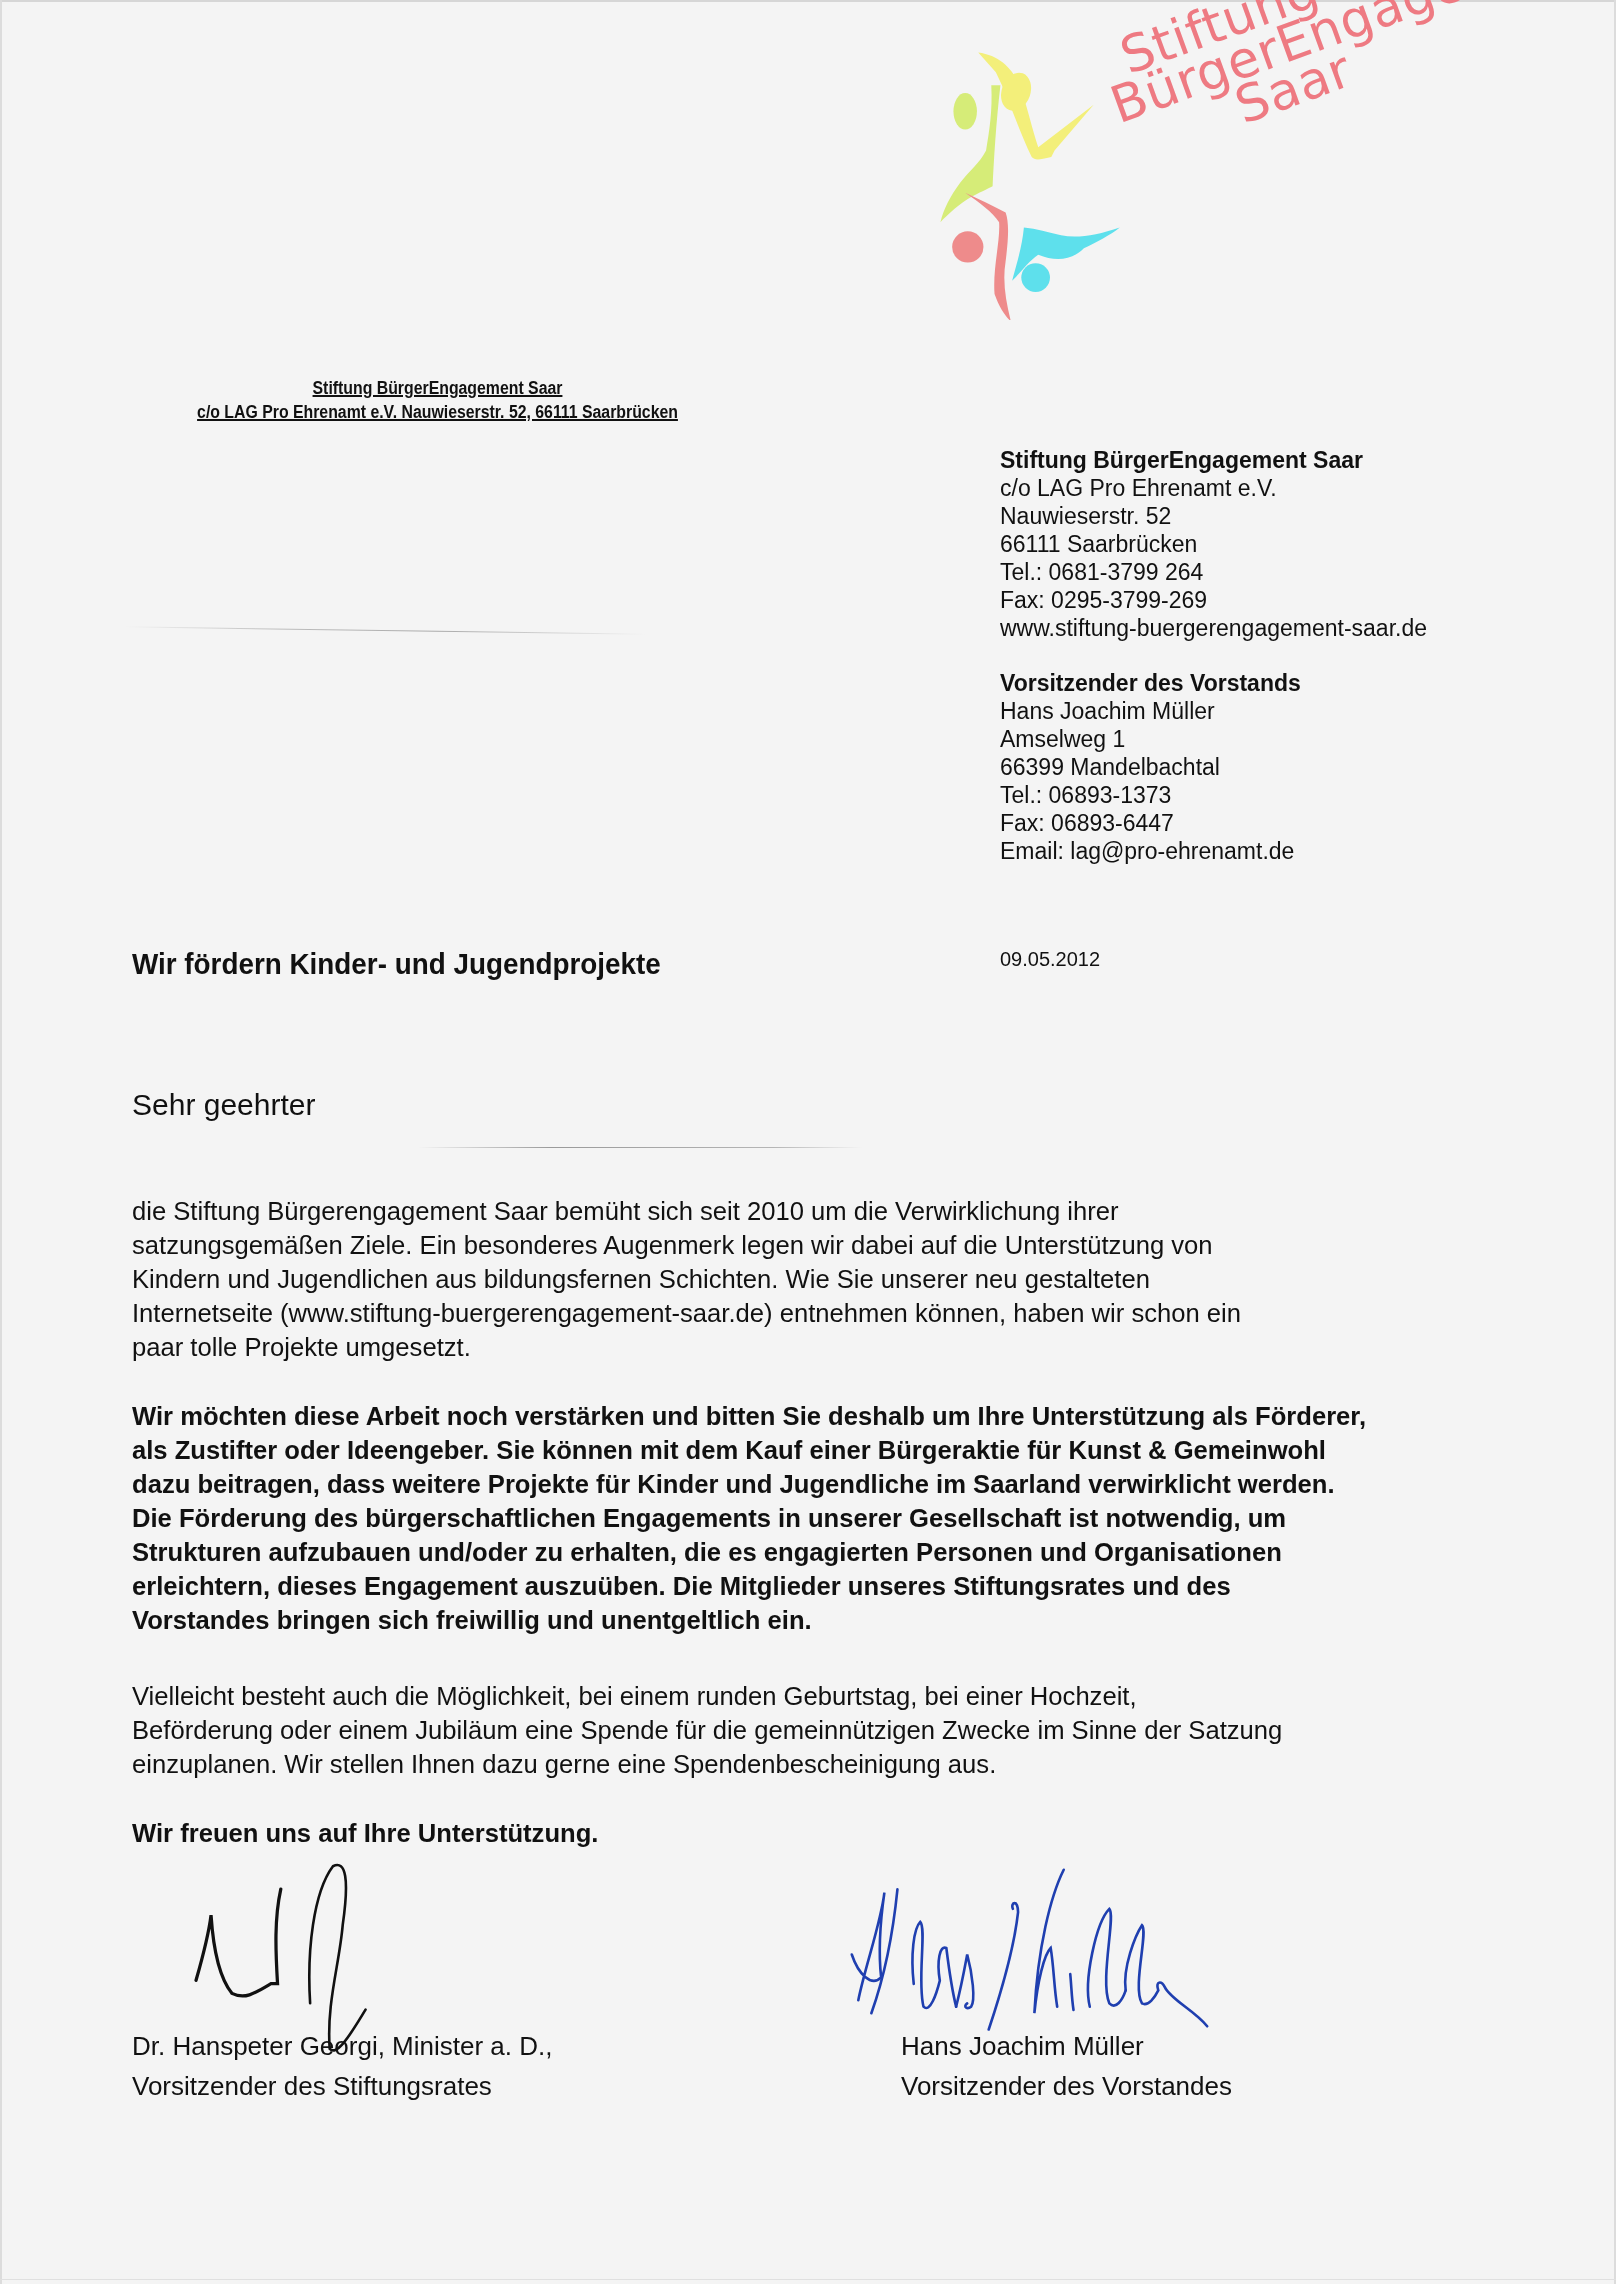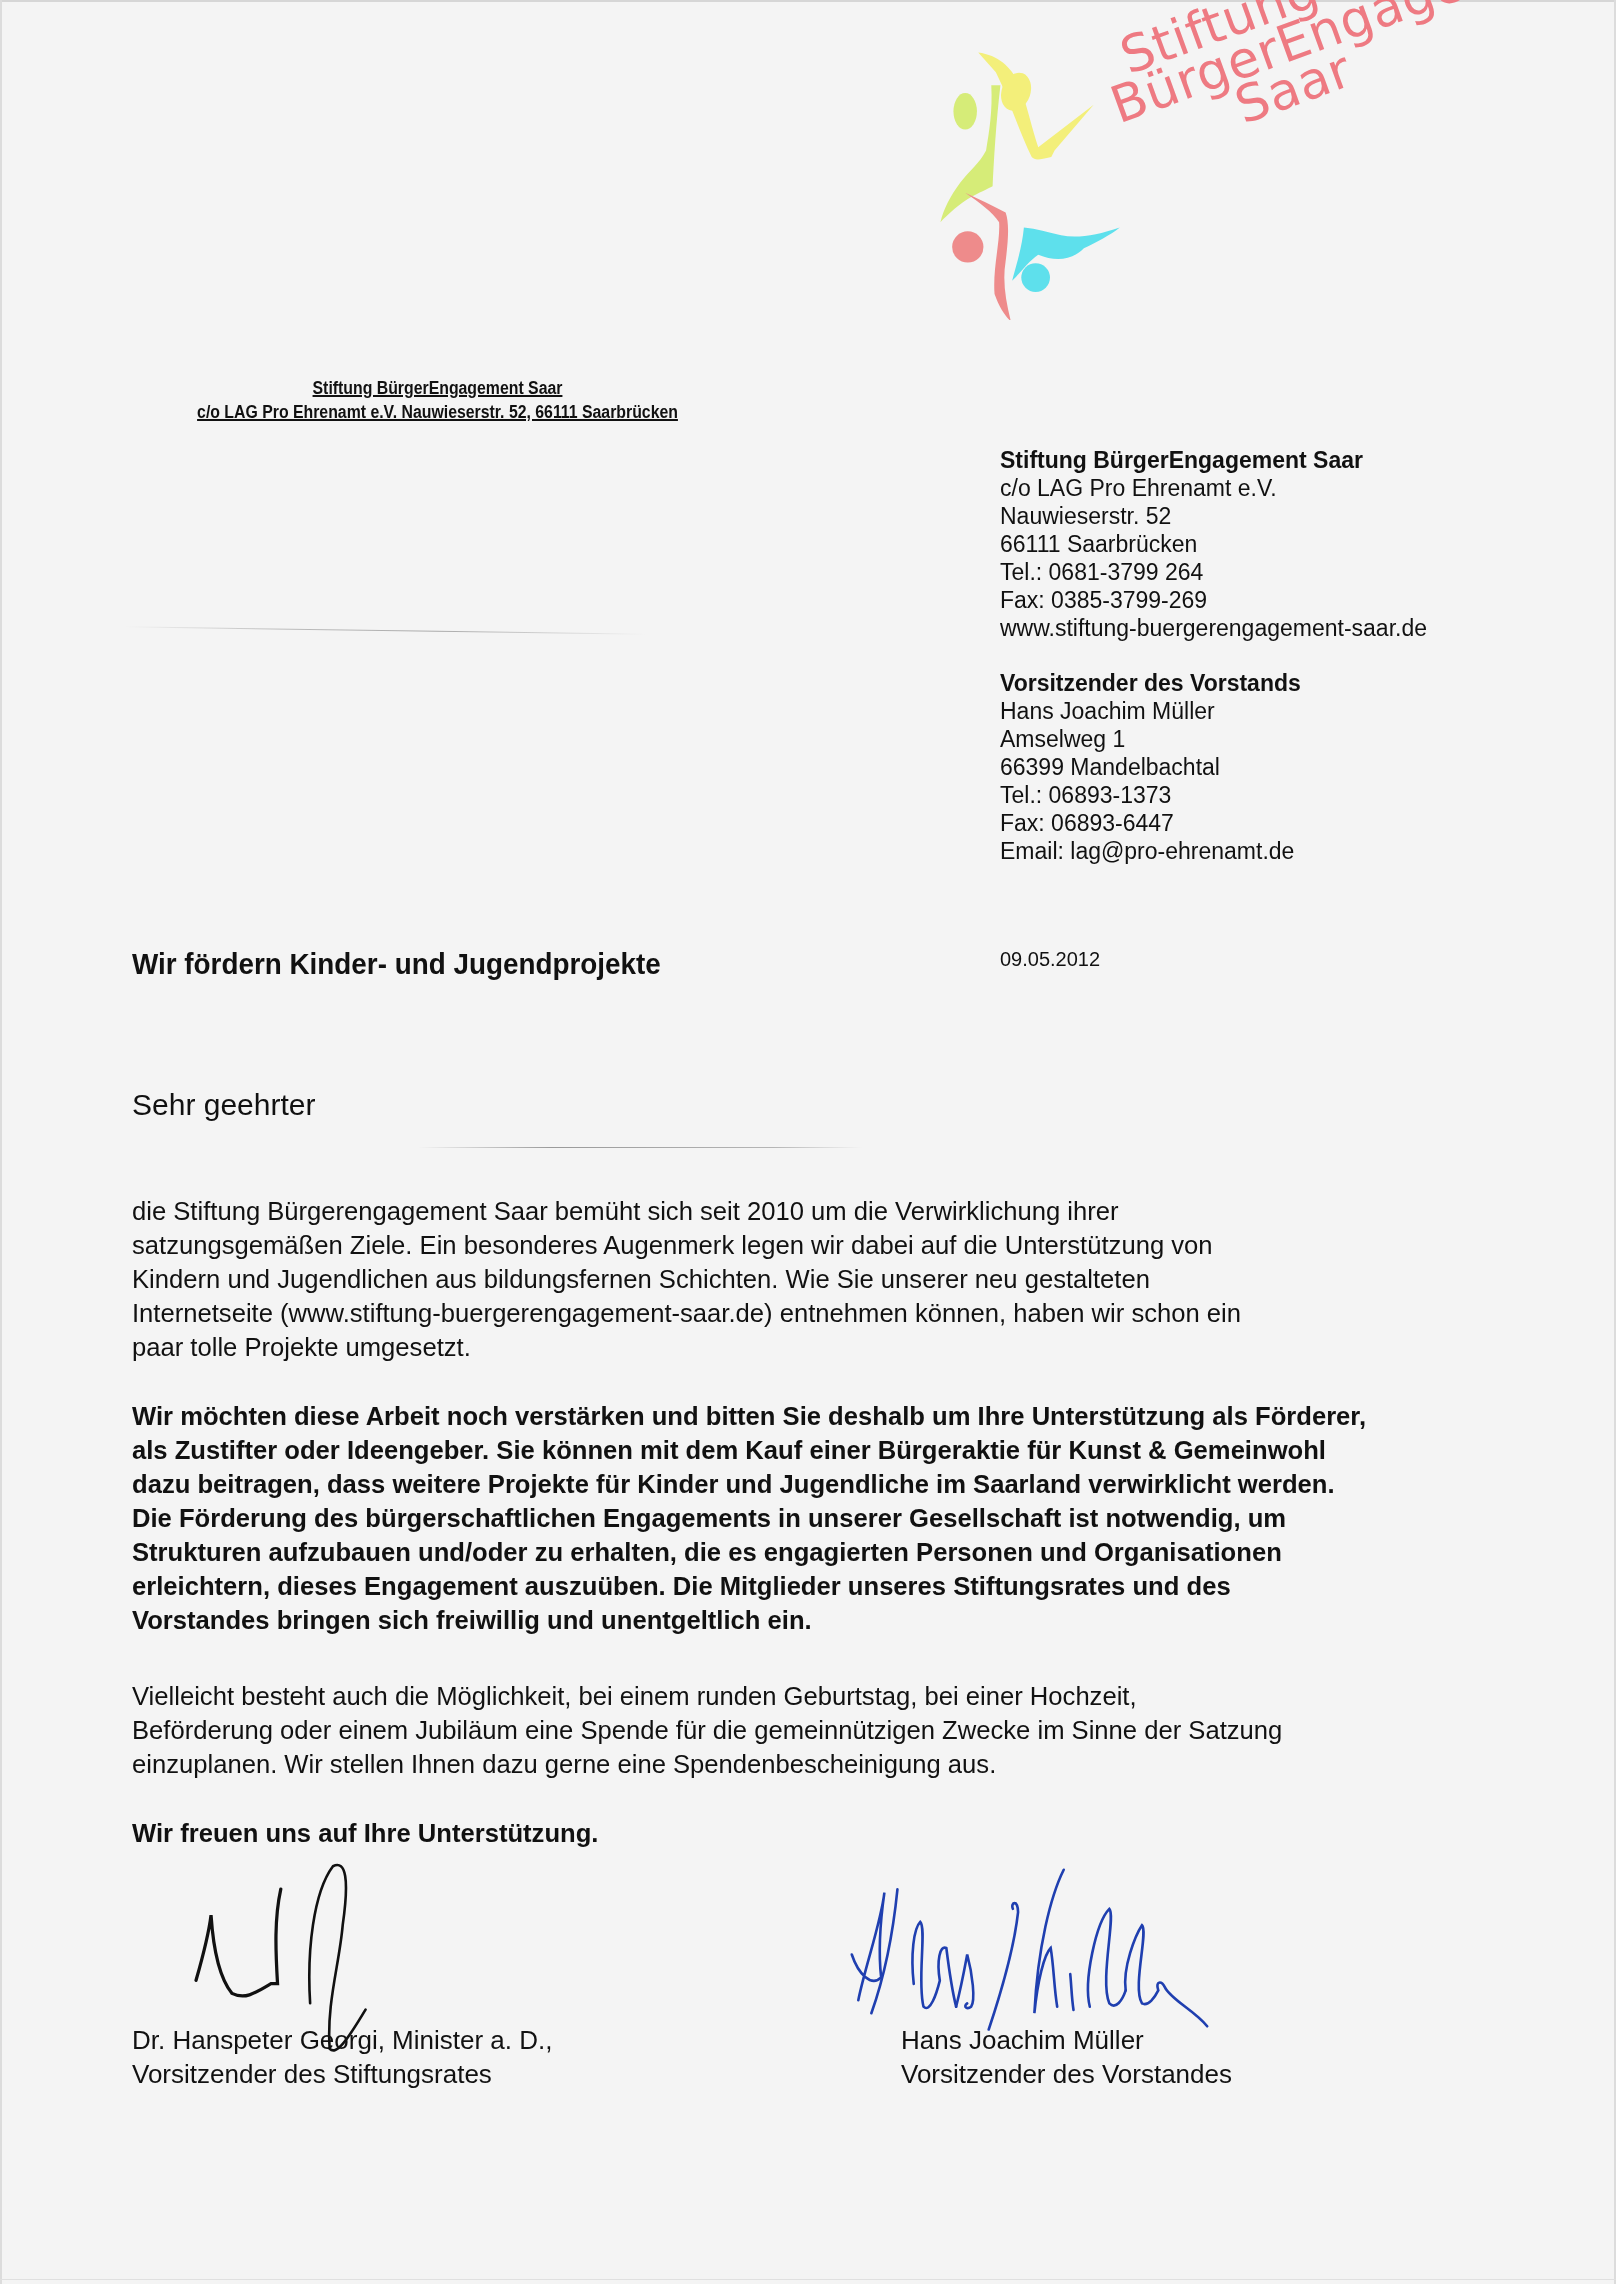--- a/index.html
+++ b/index.html
@@ -55,21 +55,21 @@
   .body-text .ln { display: block; white-space: nowrap; transform: scaleX(0.985); transform-origin: left; }
   .p1 { top: 1158px; }
   .p2 { top: 1363px; font-weight: bold; }
   .p3 { top: 1643px; }
   .p4 { top: 1780px; font-weight: bold; }
 
   .sig-left { position: absolute; left: 183px; top: 1853px; width: 339px; height: 209px; }
   .sig-right { position: absolute; left: 842px; top: 1850px; width: 613px; height: 196px; }
 
   .signer { position: absolute; font-size: 26px; line-height: 34px; white-space: nowrap; }
-  .signer .ln { display: block; }
+  .signer .ln { display: block; margin-top: 6px; }
   .signer-left { left: 132px; top: 2023px; }
   .signer-right { left: 901px; top: 2023px; }
 </style>
 </head>
 <body>
 
 <div class="page-edge-top"></div>
 <div class="page-edge-left"></div>
 <div class="page-edge-right"></div>
 <div class="page-edge-bottom"></div>
@@ -101,21 +101,21 @@
 
 <div class="scan-streak"></div>
 <div class="scan-streak2"></div>
 
 <div class="addr-block">
   <span class="line bold">Stiftung BürgerEngagement Saar</span>
   <span class="line">c/o LAG Pro Ehrenamt e.V.</span>
   <span class="line">Nauwieserstr. 52</span>
   <span class="line">66111 Saarbrücken</span>
   <span class="line">Tel.: 0681-3799 264</span>
-  <span class="line">Fax: 0385-3799-269</span>
+  <span class="line">Fax: 0295-3799-269</span>
   <span class="line">www.stiftung-buergerengagement-saar.de</span>
   <div class="gap"></div>
   <span class="line bold">Vorsitzender des Vorstands</span>
   <span class="line">Hans Joachim Müller</span>
   <span class="line">Amselweg 1</span>
   <span class="line">66399 Mandelbachtal</span>
   <span class="line">Tel.: 06893-1373</span>
   <span class="line">Fax: 06893-6447</span>
   <span class="line">Email: lag@pro-ehrenamt.de</span>
 </div>

